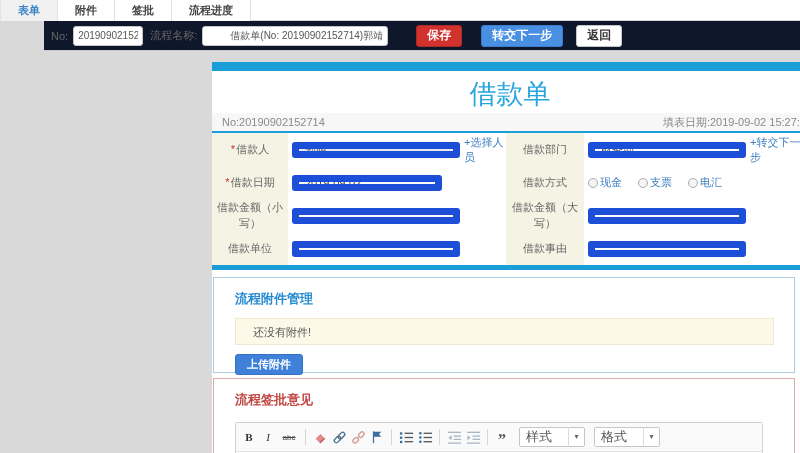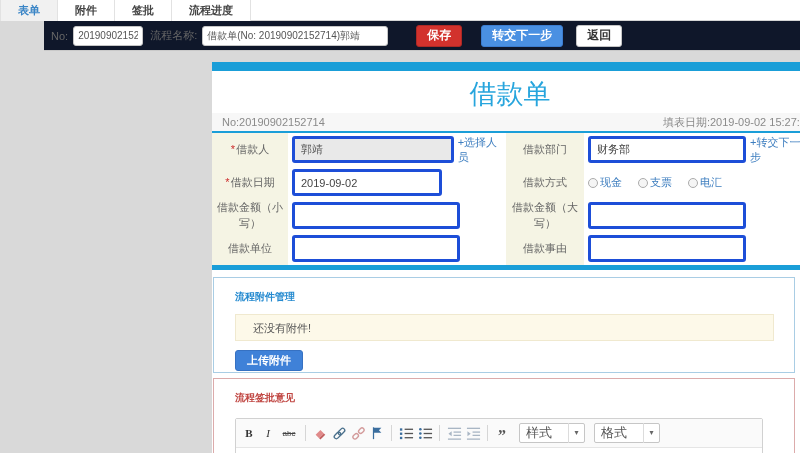--- a/index.html
+++ b/index.html
@@ -11,52 +11,52 @@
   .tabbar { position:absolute; left:0; top:0; width:800px; height:21px; background:#fff; border-bottom:1px solid #d5d5d5; display:flex; }
   .tab { height:21px; line-height:21px; padding:0 17px; font-size:11px; font-weight:bold; color:#444; border-right:1px solid #e2e2e2; cursor:pointer; background:#fff;text-align:right; }
   .tab.first { border-left:1px solid #e2e2e2; }
   .tab.active { color:#3a85c6; background:#f1f1f1; }
 
   
   .cmdbar { position:absolute; left:0; top:21px; width:800px; height:30px; background:#0f172a; border-bottom:1px solid #c9c9c9; display:flex; align-items:center; font-size:11px; color:#666;margin-left:44px; }
   .cmdbar .lab { margin-left:7px; }
   .cmd-input { height:20px; border:1px solid #c6c6c6; border-radius:3px; font-size:10px; color:#555; padding:0 4px; margin-left:5px; font-family:"Liberation Sans","DejaVu Sans",sans-serif; }
   #no-input { width:70px; }
-  #pname-input { width:186px; }
+  #pname-input { width:186px;text-align:right; }
   .btn { height:22px; font-size:12px; font-weight:bold; border-radius:3px; border:1px solid transparent; cursor:pointer; padding:0 10px; font-family:"Liberation Sans","DejaVu Sans",sans-serif; }
   .btn-save { margin-left:28px; background:#d2322d; border-color:#ac2925; color:#fff; }
   .btn-forward { margin-left:19px; background:#4a90e2; border-color:#3c7dd0; color:#fff; }
   .btn-back { margin-left:13px; background:#fff; border-color:#c6c6c6; color:#333; }
 
   
   .panel { position:absolute; left:212px; top:62px; width:596px; height:430px; background:#fff; }
   .topbar { height:9px; background:#1a9ed8; }
   .form-title { height:42px; line-height:46px; text-align:center; font-size:27px; color:#27a5dd; }
   .meta { height:18px; background:#f7f7f7; display:flex; justify-content:space-between; align-items:center; font-size:11px; color:#8a8a8a; padding:0 2px 0 10px; white-space:nowrap; }
   .bluediv { height:2px; background:#1a9ed8; }
 
   
   .formgrid { display:grid; grid-template-columns:76px 218px 78px 1fr; grid-auto-rows:33px; }
   .lbl { background:#f5f4e4; display:flex; align-items:center; justify-content:center; text-align:center; font-size:11px; color:#666; padding:0 4px; line-height:1.45; }
   .fld { display:flex; align-items:center; padding-left:4px; font-size:11px; }
   .req { color:#cc2b2b; margin-right:1px; font-size:11px; }
-  .f-input { height:27px; border:3px solid #1d4ed8; border-radius:3px; font-size:11px; color:#444; padding:0 6px; background:#fff; font-family:"Liberation Sans","DejaVu Sans",sans-serif; }
+  .f-input { height:16px; border:7px solid #1d4ed8; border-radius:3px; font-size:11px; color:#444; padding:0 6px; background:#fff; font-family:"Liberation Sans","DejaVu Sans",sans-serif; }
   .f-input:disabled { background:#e9e9e9; color:#555; }
   .w-main { width:168px; } .w-date { width:150px; } .w-right { width:158px; }
   .flink { color:#3c7dbf; text-decoration:none; font-size:11px; margin-left:4px; cursor:pointer; }
   .radio-group { display:flex; align-items:center; gap:16px;text-align:center; }
   .radio-item { display:flex; align-items:center; gap:2px; cursor:pointer; }
   .radio-circle { width:10px; height:10px; border-radius:50%; border:1px solid #ababab; background:#f5f5f5; display:inline-block; }
   .radio-label { color:#3c7dbf; font-size:11px; }
   .bluebar-bottom { height:5px; background:#1a9ed8; }
 
   
   .section { margin:7px 13px 0 1px; background:#fff; }
   .attach { border:1px solid #a9cde4; height:96px; }
-  .sec-head { font-size:10px; font-weight:bold; margin:12px 0 0 21px; }
+  .sec-head { font-size:13px; font-weight:bold; margin:12px 0 0 21px; }
   .attach .sec-head { color:#268bd0; }
   .empty-bar { margin:10px 20px 0 21px; height:27px; line-height:27px; background:#fdf9e9; border:1px solid #f0e9cf; font-size:11px; color:#555; padding-left:17px; }
   .upload-btn { margin:9px 0 0 21px; height:21px; padding:0 11px; background:#3f81d8; border:1px solid #3671c2; color:#fff; font-size:11px; font-weight:bold; border-radius:3px; cursor:pointer; font-family:"Liberation Sans","DejaVu Sans",sans-serif; }
 
   
   .approve { border:1px solid #dcabab; height:200px; margin-top:5px; }
   .approve .sec-head { color:#c14844; }
   .editor { margin:13px 0 0 21px; width:528px; border:1px solid #d1d1d1; border-radius:2px; background:#fff; }
   .ed-toolbar { height:29px; background:#fafafa; border-bottom:1px solid #e5e5e5; display:flex; align-items:center; padding:0 5px; gap:3px; }
   .ti { width:16px; height:16px; display:inline-flex; align-items:center; justify-content:center; cursor:pointer; font-size:11px; color:#333; }

